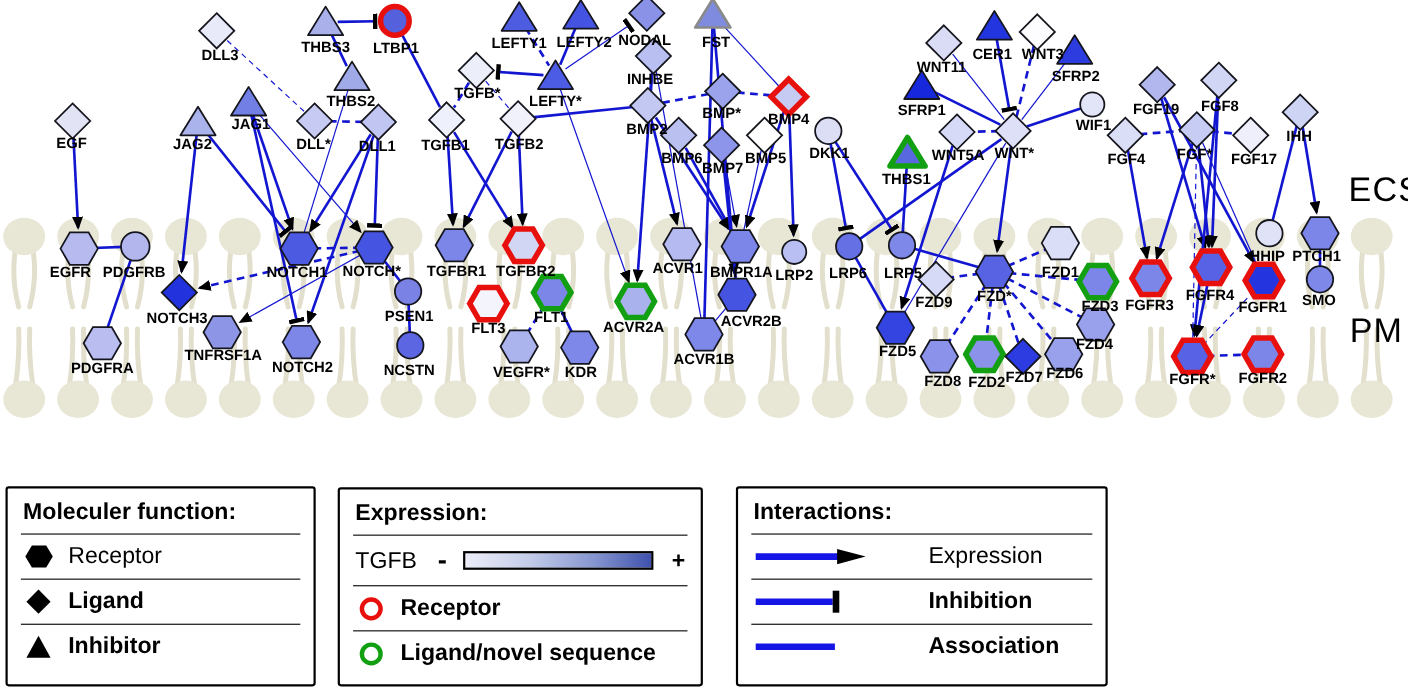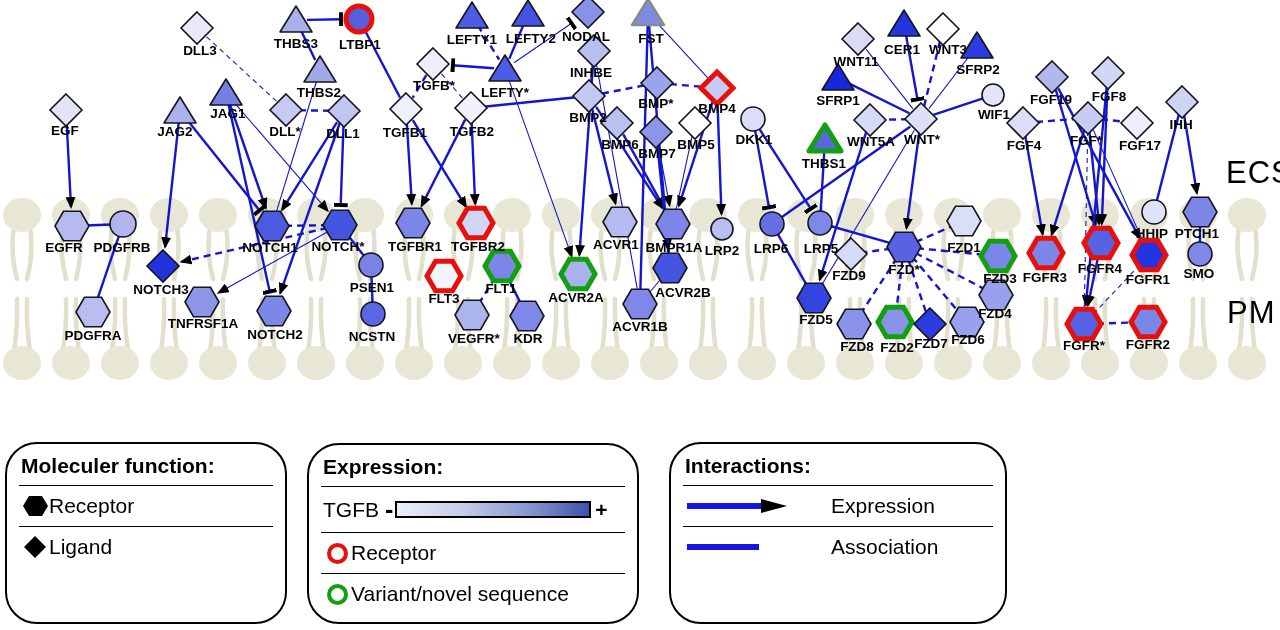--- a/index.html
+++ b/index.html
@@ -2,28 +2,28 @@
 <html><head>
 <meta charset="utf-8">
 <style>
   html,body{margin:0;padding:0;background:#fff;}
   .stage{position:relative;width:1280px;height:630px;overflow:hidden;background:#fff;
          font-family:"Liberation Sans","DejaVu Sans",sans-serif;}
   #diagram{position:absolute;left:0;top:0;}
   .comp-label{position:absolute;font-size:31px;color:#000;letter-spacing:1px;
               font-family:"Liberation Sans",sans-serif;}
   #ecs{left:1226px;top:155px;}
-  #pm{left:1227px;top:295px;}
-  .lbox{position:absolute;background:#fff;border:2.6px solid #000;border-radius:32px;
+  #pm{left:1227px;top:283px;}
+  .lbox{position:absolute;background:#fff;border:2.6px solid #000;border-radius:3px;
         box-sizing:border-box;padding:4px 12px 2px 12px;}
   .ltitle{font-size:21px;font-weight:bold;color:#000;padding:6px 2px 7px 2px;
           border-bottom:1.7px solid #000;}
-  .lrow{display:flex;align-items:center;font-size:21px;color:#000;
+  .lrow{display:flex;align-items:center;gap:13px;font-size:21px;color:#000;
         padding:8px 2px;box-sizing:border-box;}
-  .lrow + .lrow{border-top:1.7px solid #000;}
+  .lrow + .lrow{border-top:1.7px solid #000;font-weight:bold;}
   .licon{display:inline-flex;align-items:center;justify-content:center;width:28px;flex:0 0 28px;}
   .ring{display:inline-block;width:13px;height:13px;border-radius:50%;background:#fff;box-sizing:content-box;}
   .ring.red{border:4.6px solid #e8100c;}
   .ring.green{border:4.6px solid #12a012;}
   .rpkm-txt{font-size:21px;}
   .minus{font-size:25px;font-weight:bold;margin:0 2px 0 6px;}
   .plus{font-size:21px;font-weight:bold;margin-left:4px;}
   .gradbar{display:inline-block;width:192px;height:13px;border:2px solid #000;
            background:linear-gradient(90deg,#eceef8 0%,#c3cbe9 35%,#8494cf 70%,#3f51ad 100%);}
   .iicon{display:inline-flex;align-items:center;width:146px;flex:0 0 146px;}
@@ -479,57 +479,74 @@
       <span>Receptor</span>
     </div>
     <div class="lrow">
       <span class="licon">
         <svg width="24" height="24" viewBox="0 0 24 24">
             <polygon points="12,1 23,12 12,23 1,12" fill="#000"></polygon>
           </svg>
       </span>
       <span>Ligand</span>
     </div>
+    <div class="lrow">
+      <span class="licon">
+        <svg width="24" height="22" viewBox="0 0 24 22">
+            <polygon points="12,1 23,21 1,21" fill="#000"></polygon>
+          </svg>
+      </span>
+      <span>Inhibitor</span>
+    </div>
   </div>
 
   <div class="lbox" style="left:307px;top:443px;width:332px;height:181px">
     <div class="ltitle">Expression:</div>
     <div class="lrow">
       <span class="rpkm-txt">TGFB</span>
         <span class="minus">-</span>
       <span class="gradbar"></span>
       <span class="plus">+</span>
     </div>
     <div class="lrow">
       <span class="licon">
           <span class="ring red"></span>
         </span>
       <span>Receptor</span>
     </div>
     <div class="lrow">
       <span class="licon">
           <span class="ring green"></span>
         </span>
-      <span>Variant/novel sequence</span>
+      <span>Ligand/novel sequence</span>
     </div>
   </div>
 
   <div class="lbox" style="left:669px;top:442px;width:338px;height:182px">
     <div class="ltitle">Interactions:</div>
     <div class="lrow">
       <span class="iicon">
         <svg width="110" height="16" viewBox="0 0 110 16">
             <line x1="2" y1="8" x2="80" y2="8" stroke="#1515e6" stroke-width="6"></line>
             <polygon points="76,1 102,8 76,15" fill="#000"></polygon>
           </svg>
       </span>
       <span>Expression</span>
     </div>
     <div class="lrow">
       <span class="iicon">
+        <svg width="110" height="24" viewBox="0 0 110 24">
+            <line x1="2" y1="12" x2="72" y2="12" stroke="#1515e6" stroke-width="6"></line>
+            <rect x="72" y="2" width="6" height="20" fill="#000"></rect>
+          </svg>
+      </span>
+      <span>Inhibition</span>
+    </div>
+    <div class="lrow">
+      <span class="iicon">
         <svg width="110" height="16" viewBox="0 0 110 16">
             <line x1="2" y1="8" x2="74" y2="8" stroke="#1515e6" stroke-width="6"></line>
           </svg>
       </span>
       <span>Association</span>
     </div>
   </div>
 </div>
 
 </body></html>

